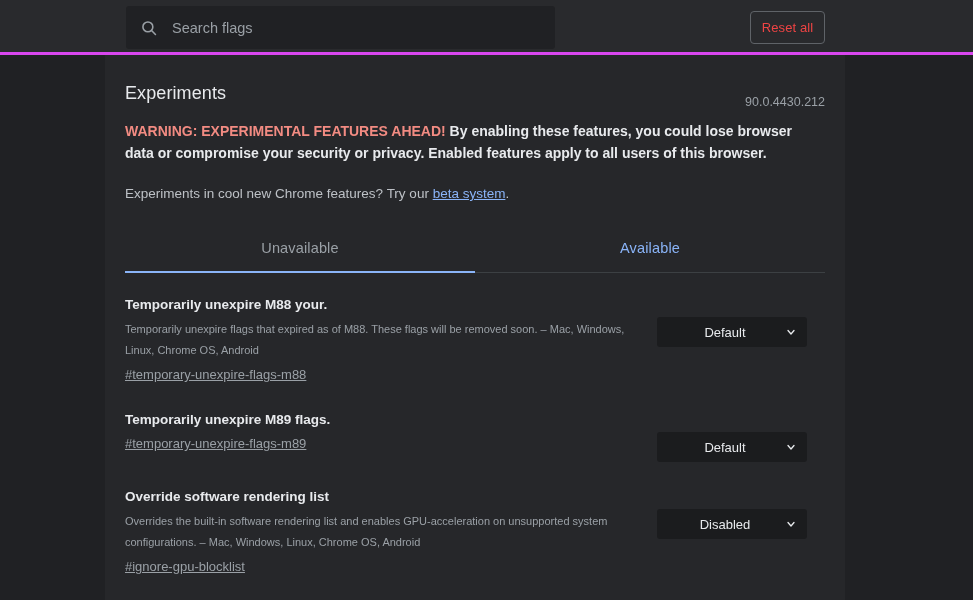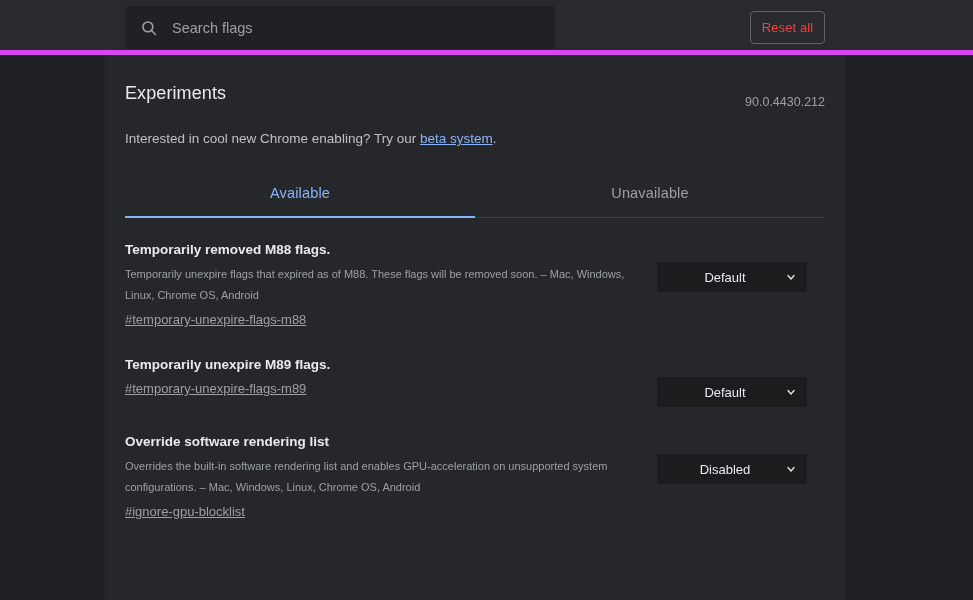--- a/index.html
+++ b/index.html
@@ -15,21 +15,21 @@
     font-family: "Liberation Sans", sans-serif;
     color: #e8eaed;
     -webkit-font-smoothing: antialiased;
   }
 
   
   #toolbar {
     position: relative;
     height: 55px;
     background: #292a2d;
-    border-bottom: 5px solid #d946ef;
+    border-bottom: 3px solid #d946ef;
     display: flex;
     align-items: center;
   }
 
   #search-wrap {
     position: absolute;
     left: 126px;
     top: 6px;
     width: 429px;
     height: 43px;
@@ -257,34 +257,37 @@
 </div>
 
 <div id="page-body">
   <div id="content-card">
 
     <div id="heading-row">
       <h1 id="page-title">Experiments</h1>
       <span id="version-number">90.0.4430.212</span>
     </div>
 
+    <p id="warning-paragraph">
+      <span id="warning-label">WARNING: EXPERIMENTAL FEATURES AHEAD!</span><span id="warning-body"> By enabling these features, you could lose browser data or compromise your security or privacy. Enabled features apply to all users of this browser.</span>
+    </p>
 
     <p id="beta-paragraph">
-      <span>Interested in cool new Chrome enabling? Try our </span><a id="beta-channel-link" href="#">beta system</a><span>.</span>
+      <span>Experiments in cool new Chrome features? Try our </span><a id="beta-channel-link" href="#">beta system</a><span>.</span>
     </p>
 
     <div id="tabs">
+      <button class="tab">Unavailable</button>
       <button class="tab active">Available</button>
-      <button class="tab">Unavailable</button>
       <div id="tab-underline"></div>
     </div>
 
     <div id="flags-list">
         <div class="flag-row">
-          <div class="flag-text"><div class="flag-title">Temporarily removed M88 flags.</div><div class="flag-description">Temporarily unexpire flags that expired as of M88. These flags will be removed soon. – Mac, Windows, Linux, Chrome OS, Android</div><a class="flag-permalink" href="#temporary-unexpire-flags-m88">#temporary-unexpire-flags-m88</a></div>
+          <div class="flag-text"><div class="flag-title">Temporarily unexpire M88 your.</div><div class="flag-description">Temporarily unexpire flags that expired as of M88. These flags will be removed soon. – Mac, Windows, Linux, Chrome OS, Android</div><a class="flag-permalink" href="#temporary-unexpire-flags-m88">#temporary-unexpire-flags-m88</a></div>
           <div class="flag-select-wrap"><select class="flag-select"><option value="Default">Default</option><option value="Enabled">Enabled</option><option value="Disabled">Disabled</option></select><span class="select-chevron">
               <svg width="12" height="12" viewBox="0 0 24 24" fill="none" stroke="currentColor" stroke-width="2.6" stroke-linecap="round" stroke-linejoin="round">
                 <polyline points="6 9 12 16 18 9"></polyline>
               </svg>
             </span></div>
         </div>
         <div class="flag-row">
           <div class="flag-text"><div class="flag-title">Temporarily unexpire M89 flags.</div><a class="flag-permalink" href="#temporary-unexpire-flags-m89">#temporary-unexpire-flags-m89</a></div>
           <div class="flag-select-wrap"><select class="flag-select"><option value="Default">Default</option><option value="Enabled">Enabled</option><option value="Disabled">Disabled</option></select><span class="select-chevron">
               <svg width="12" height="12" viewBox="0 0 24 24" fill="none" stroke="currentColor" stroke-width="2.6" stroke-linecap="round" stroke-linejoin="round">

